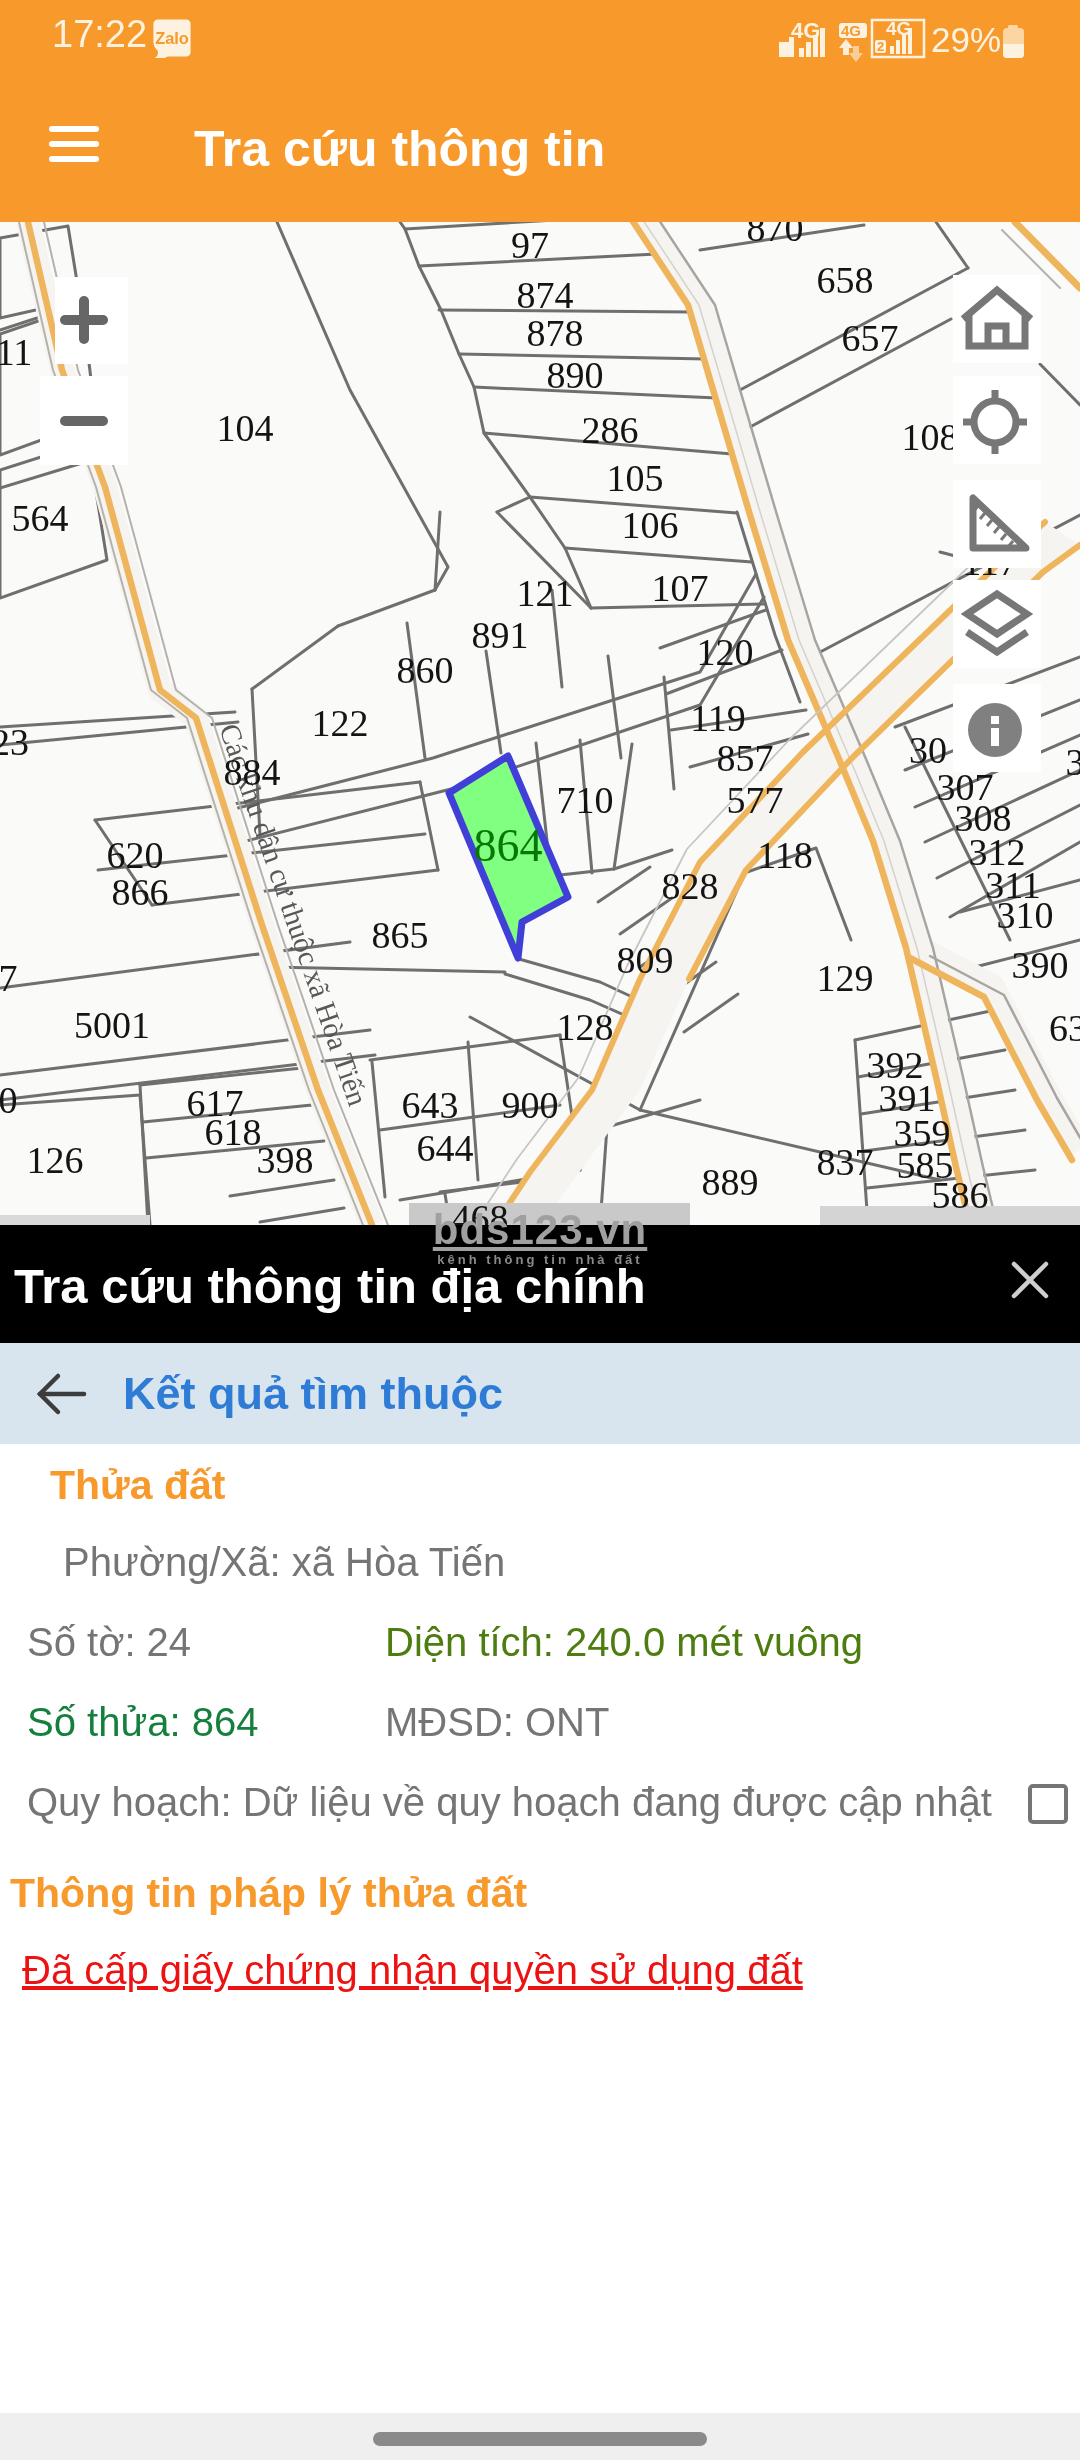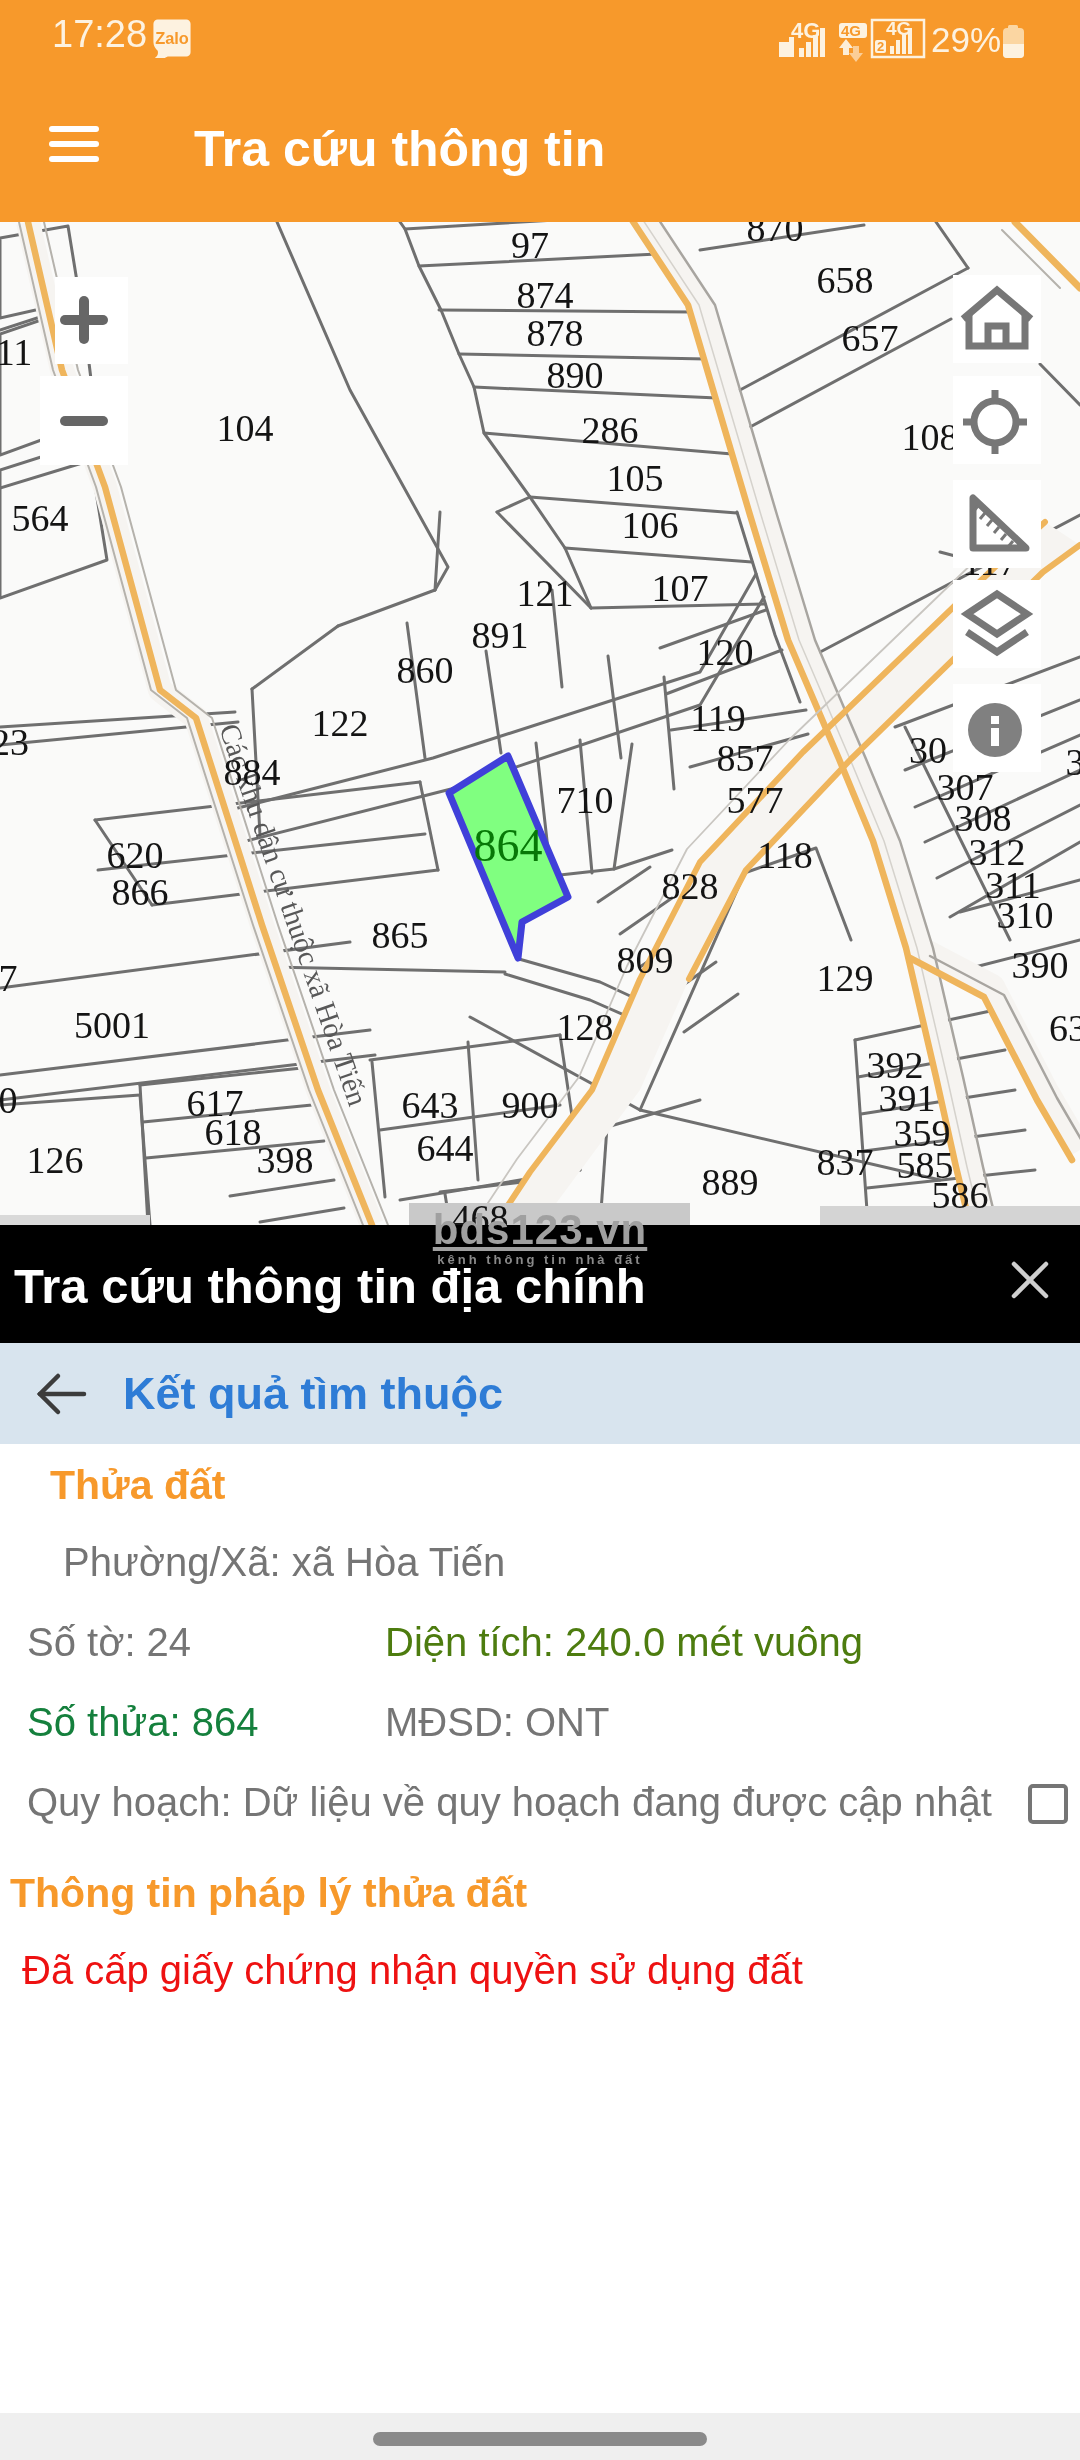--- a/index.html
+++ b/index.html
@@ -6,21 +6,21 @@
 #app{position:relative;width:1080px;height:2460px;overflow:hidden;background:#fff;}
 .abs{position:absolute;}
 .maplbl{font-family:"Liberation Serif",serif;font-size:38px;fill:#141414;}
 </style>
 </head>
 <body>
 <div id="app">
 
 <div class="abs" style="left:0;top:0;width:1080px;height:222px;background:#f7992b;"></div>
 
-<div class="abs" style="left:52px;top:13px;font-size:38px;color:#fdf2e0;">17:28</div>
+<div class="abs" style="left:52px;top:13px;font-size:38px;color:#fdf2e0;">17:22</div>
 
 <div class="abs" style="left:152px;top:18px;width:40px;height:40px;">
 <svg width="40" height="40" viewBox="0 0 56 56">
         <path d="M8 2 h40 a6 6 0 0 1 6 6 v40 a6 6 0 0 1 -6 6 h-26 c-7 4 -13 4 -18 2 c4 -3 5 -6 4 -10 a26 20 0 0 1 -6 -12 v-26 a6 6 0 0 1 6 -6 z" fill="#fdf2e0"></path>
         <text x="28" y="37" font-size="23" font-weight="bold" fill="#f7992b" text-anchor="middle" font-family="Liberation Sans">Zalo</text>
       </svg>
 </div>
 
 <div class="abs" style="left:770px;top:0px;width:310px;height:70px;">
 <svg width="310" height="70" viewBox="770 0 310 70">
@@ -352,18 +352,18 @@
 <div class="abs" style="left:27px;top:1700px;font-size:40px;color:#15803d;">Số thửa: 864</div>
 
 <div class="abs" style="left:385px;top:1700px;font-size:40px;color:#757575;">MĐSD: ONT</div>
 
 <div class="abs" style="left:27px;top:1780px;font-size:40px;color:#757575;">Quy hoạch: Dữ liệu về quy hoạch đang được cập nhật</div>
 
 <div class="abs" style="left:1028px;top:1784px;width:40px;height:40px;border:4px solid #757575;border-radius:5px;box-sizing:border-box;"></div>
 
 <div class="abs" style="left:10px;top:1870px;font-size:41px;font-weight:bold;color:#f7992b;">Thông tin pháp lý thửa đất</div>
 
-<div class="abs" style="left:22px;top:1948px;font-size:40px;color:#ee1111;">Đã cấp giấy chứng nhận quyền sử dụng đất</div>
+<div class="abs" style="left:22px;top:1948px;font-size:40px;color:#ee1111;text-decoration:underline;">Đã cấp giấy chứng nhận quyền sử dụng đất</div>
 
 <div class="abs" style="left:0;top:2413px;width:1080px;height:47px;background:#efefef;"></div>
 
 <div class="abs" style="left:373px;top:2432px;width:334px;height:14px;background:#8a8a8a;border-radius:7px;"></div>
 </div>
 
 </body></html>

